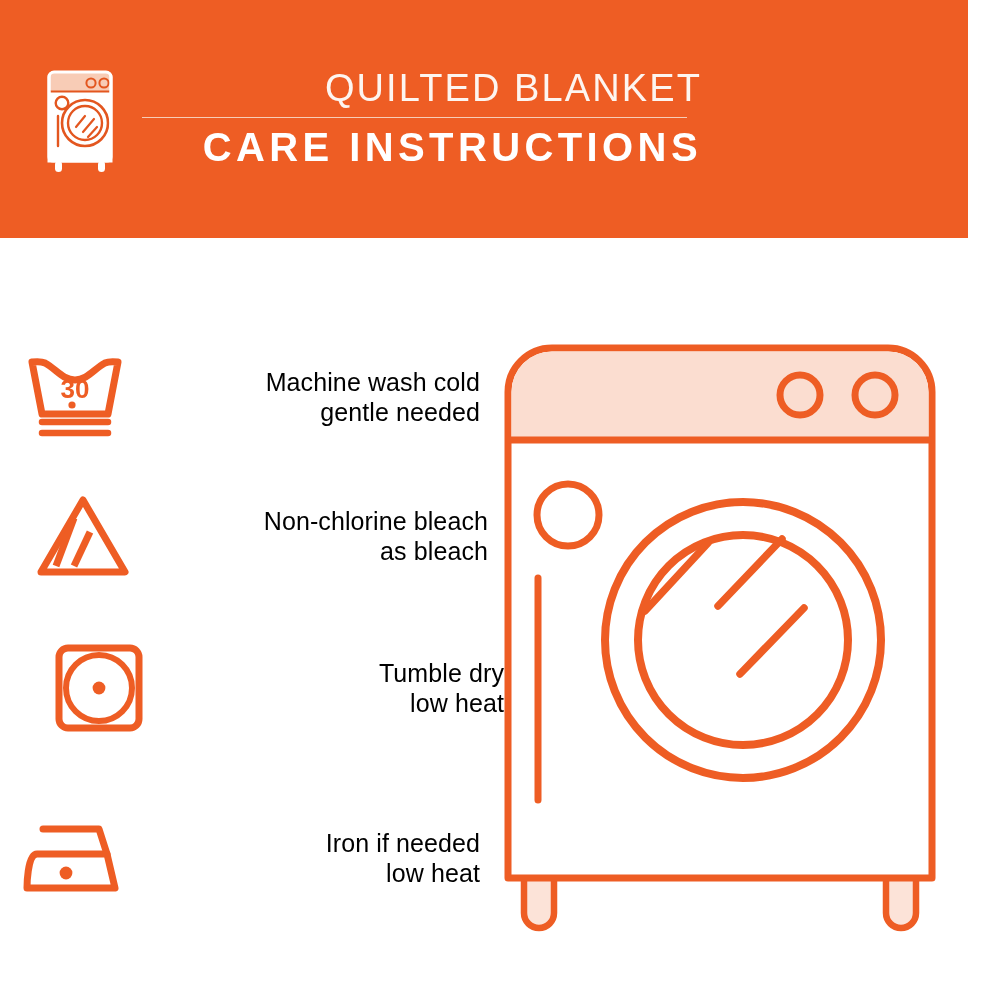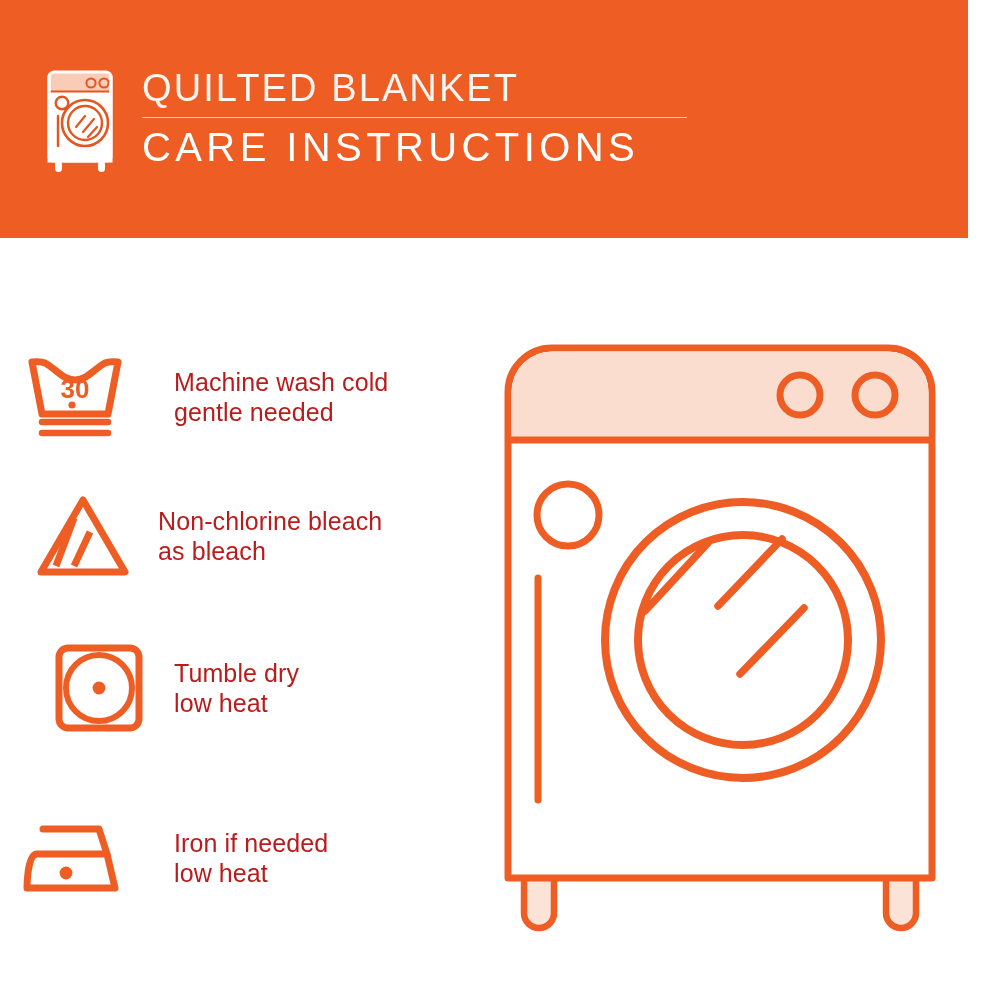--- a/index.html
+++ b/index.html
@@ -10,20 +10,21 @@
   }
   body {
     font-family: "Liberation Sans", sans-serif;
   }
   #page {
     position: relative;
     width: 968px;
     height: 1000px;
     background: #ffffff;
     overflow: hidden;
+    text-align: right;
   }
 
   
   #header {
     position: absolute;
     left: 0;
     top: 0;
     width: 1000px;
     height: 238px;
     background: #ee5d24;
@@ -52,21 +53,21 @@
   }
   #title-divider {
     margin: 7px 0 6px 0;
     height: 1px;
     width: 545px;
     background: #f7cdb7;
   }
   #title-sub {
     font-family: "Liberation Sans", sans-serif;
     font-size: 40px;
-    font-weight: 400;
+    font-weight: 700;
     letter-spacing: 4.4px;
     color: #ffffff;
     line-height: 46px;
     white-space: nowrap;
   }
 
   
   #care-list {
     position: absolute;
     left: 0;
@@ -83,21 +84,21 @@
   }
   .care-icon {
     width: 150px;
     flex: 0 0 150px;
     display: flex;
     justify-content: center;
     align-items: center;
   }
   .care-text {
     flex: 1 1 auto;
-    color: #b91c1c;
+    color: #000000;
     font-family: "Liberation Sans", sans-serif;
     font-size: 25px;
     font-weight: 400;
     line-height: 30px;
     letter-spacing: 0.1px;
   }
   .care-text span { display: block; }
 
   #row-wash   { top: 94px;  height: 130px; gap: 24px; }
   #row-bleach { top: 238px; height: 120px; padding-left: 8px; }

